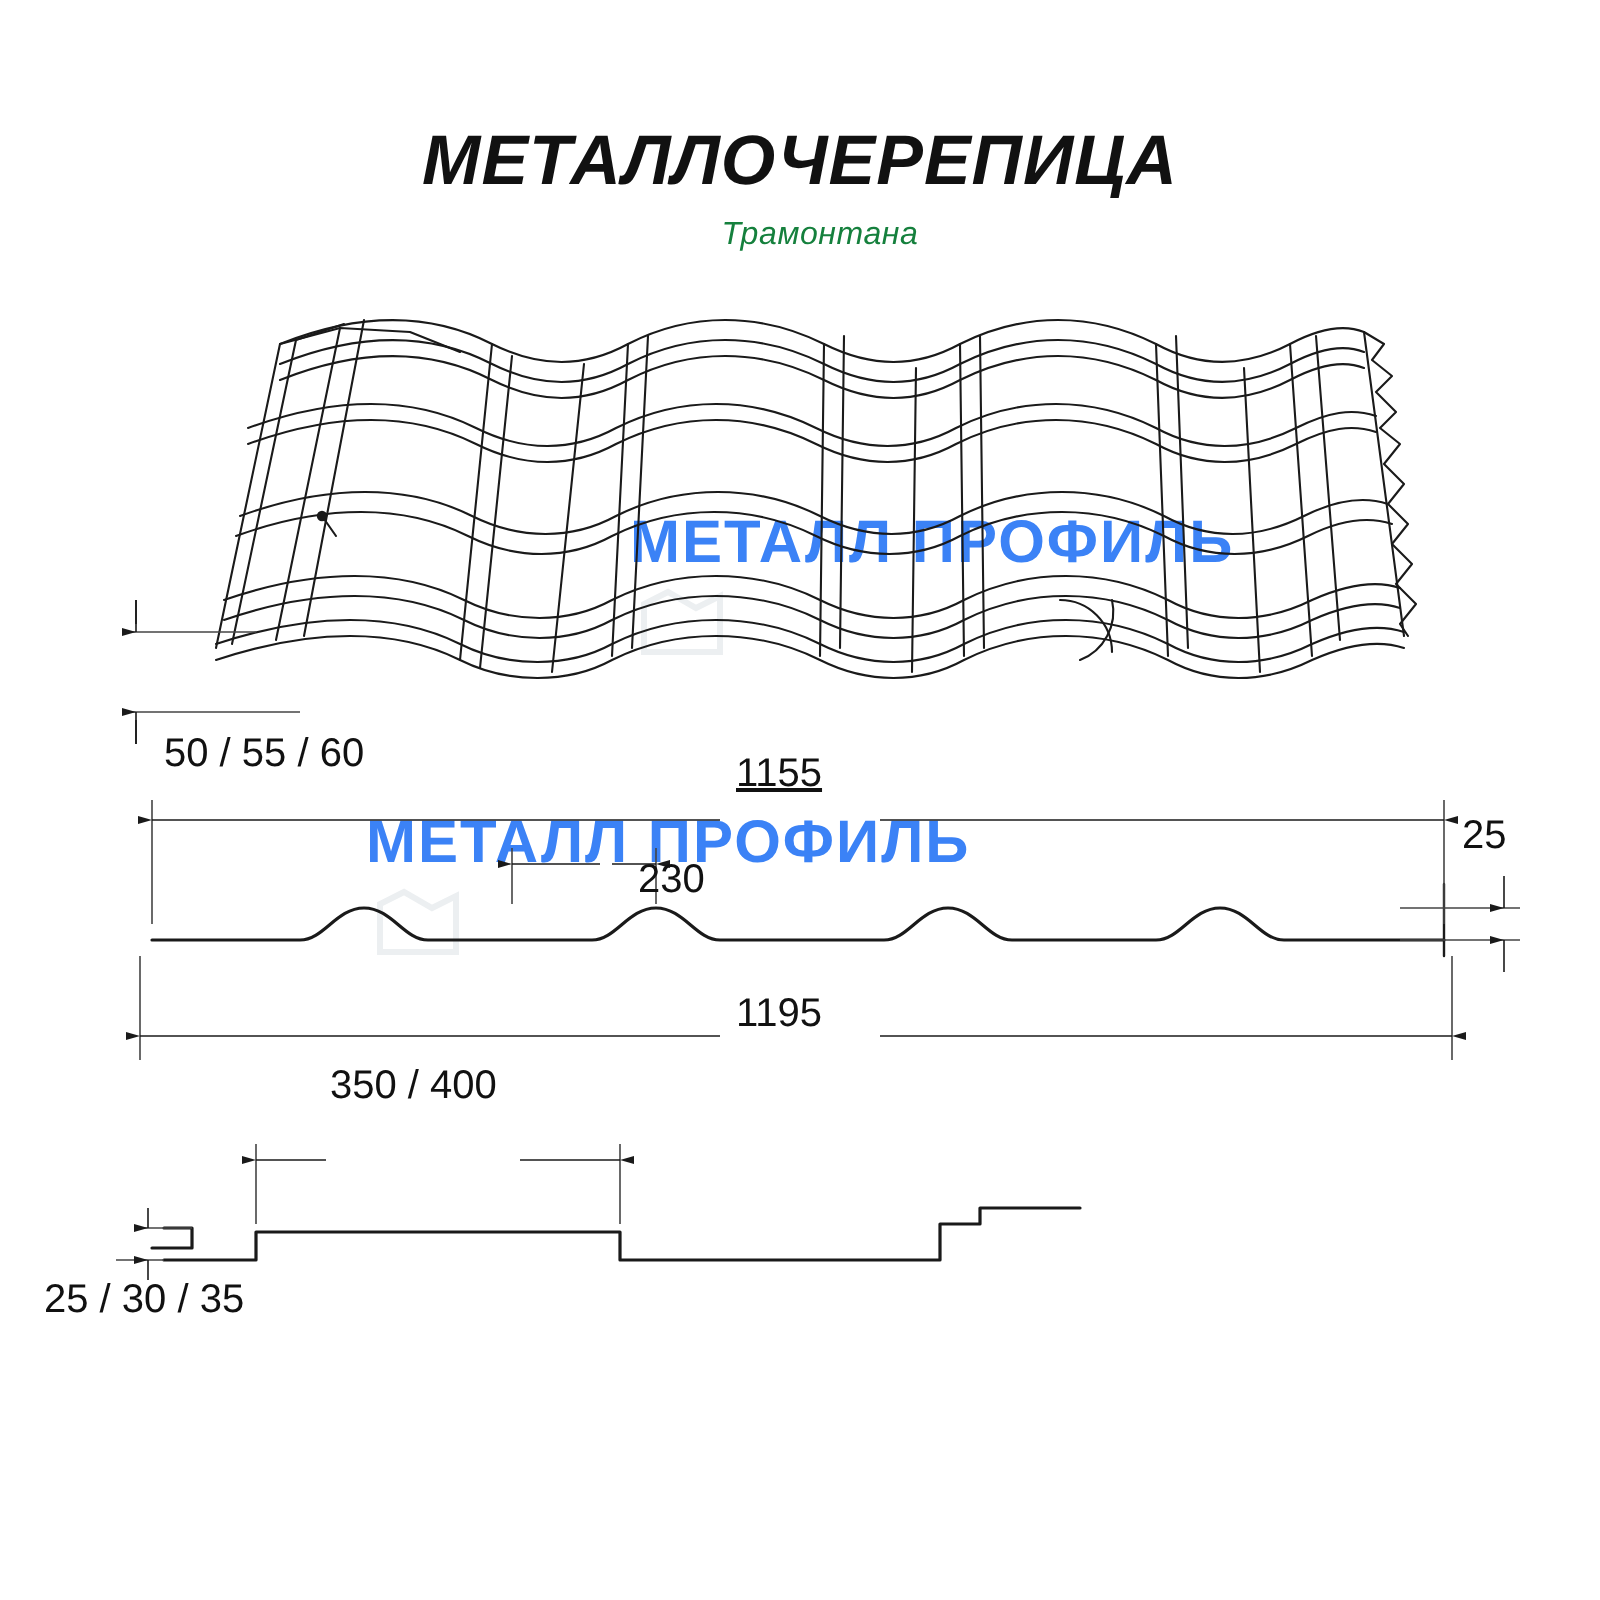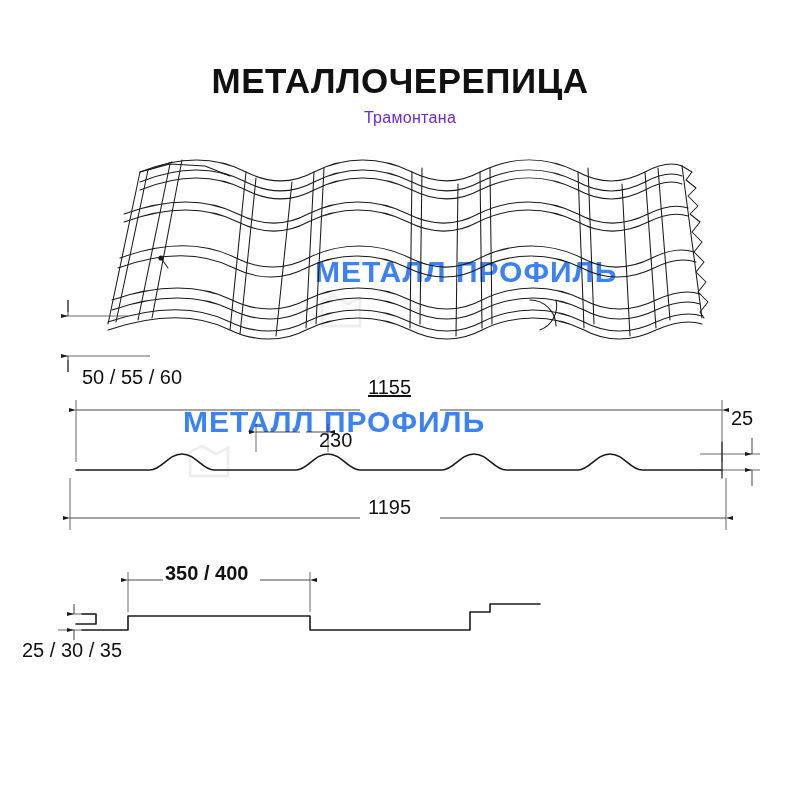--- a/index.html
+++ b/index.html
@@ -20,47 +20,48 @@
     left: 0; top: 0;
     width: 800px;
     height: 800px;
   }
   .title-block {
     position: absolute;
     left: 0;
     top: 62px;
     width: 800px;
     text-align: center;
+    font-style: italic;
   }
   .title-main {
     font-size: 35px;
     font-weight: bold;
     letter-spacing: 0.5px;
     color: #111111;
     line-height: 1.1;
   }
   .title-sub {
     font-size: 16px;
-    color: #6d28d9;
+    color: #15803d;
     margin-top: 8px;
     letter-spacing: 0.3px;
     margin-left: 20px;
   }
   .dim-label {
     position: absolute;
     font-size: 20px;
     color: #111111;
     white-space: nowrap;
   }
   .lbl-50 { left: 82px; top: 366px; }
   .lbl-1155 { left: 368px; top: 376px; text-decoration: underline; }
   .lbl-230 { left: 309px; top: 429px; margin-left: 10px; }
   .lbl-25r { left: 731px; top: 407px; }
   .lbl-1195 { left: 368px; top: 496px; }
-  .lbl-350 { left: 165px; top: 562px; font-weight: bold; }
+  .lbl-350 { left: 165px; top: 532px; }
   .lbl-253035 { left: 22px; top: 639px; }
 
   .wm {
     position: absolute;
     pointer-events: none;
     user-select: none;
     color: #3b82f6;
     font-weight: bold;
     white-space: nowrap;
   }

